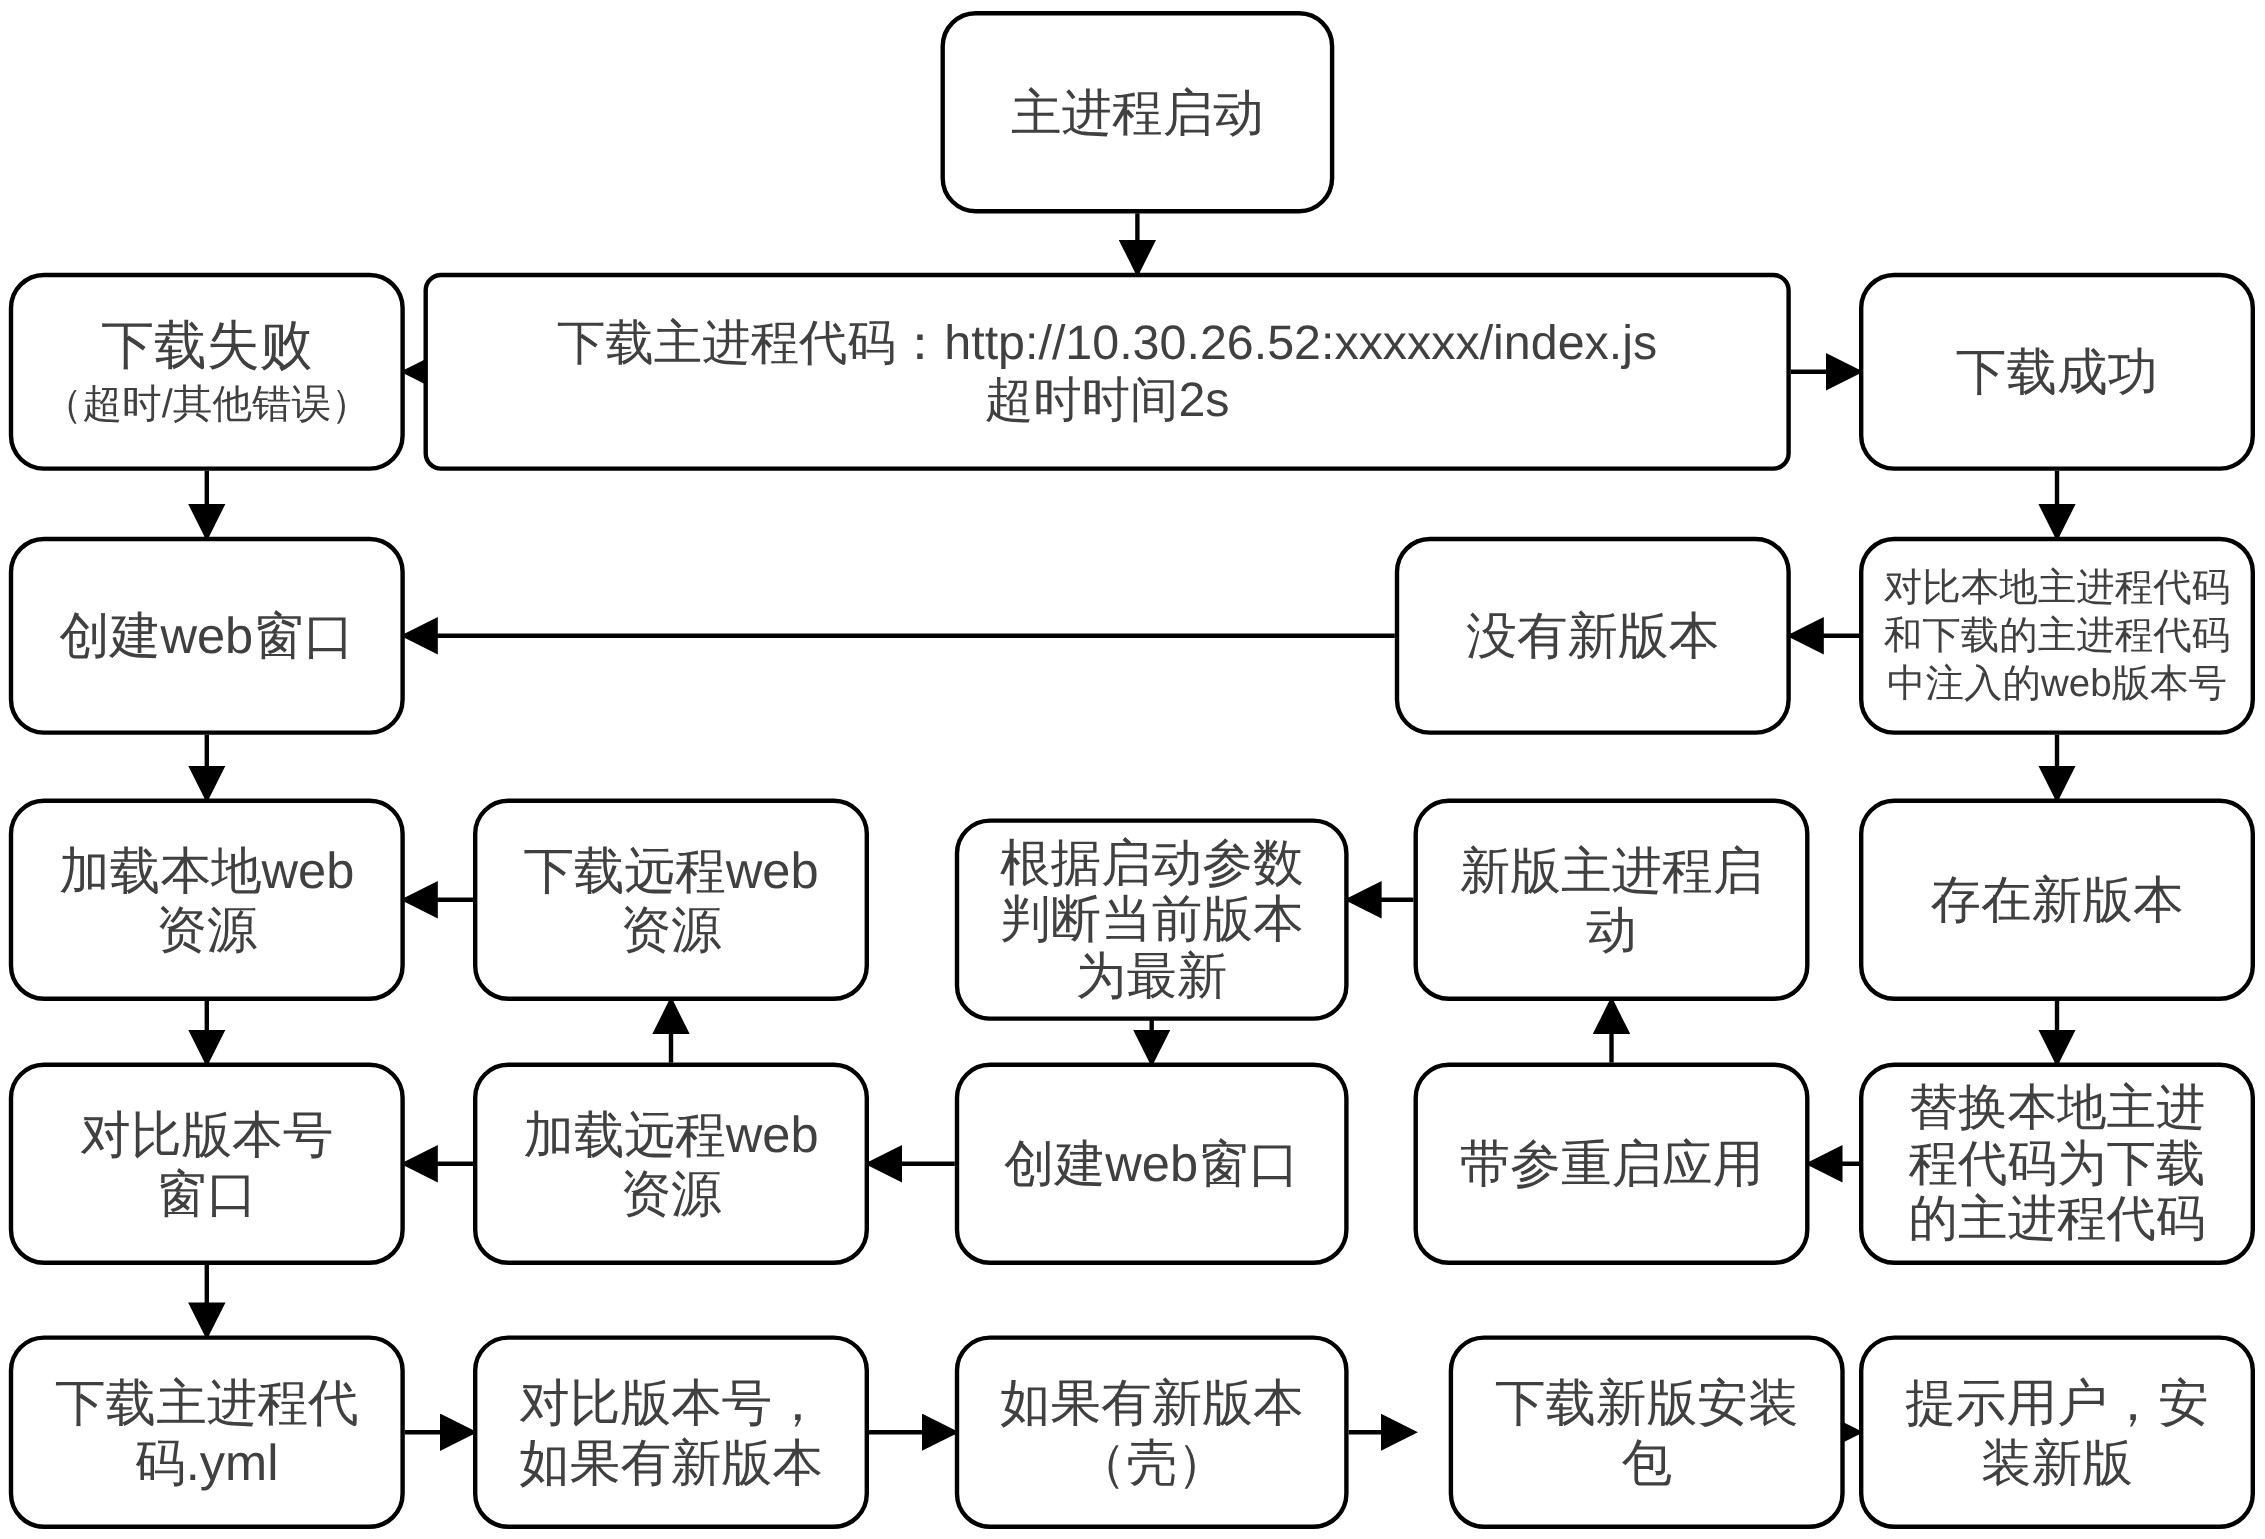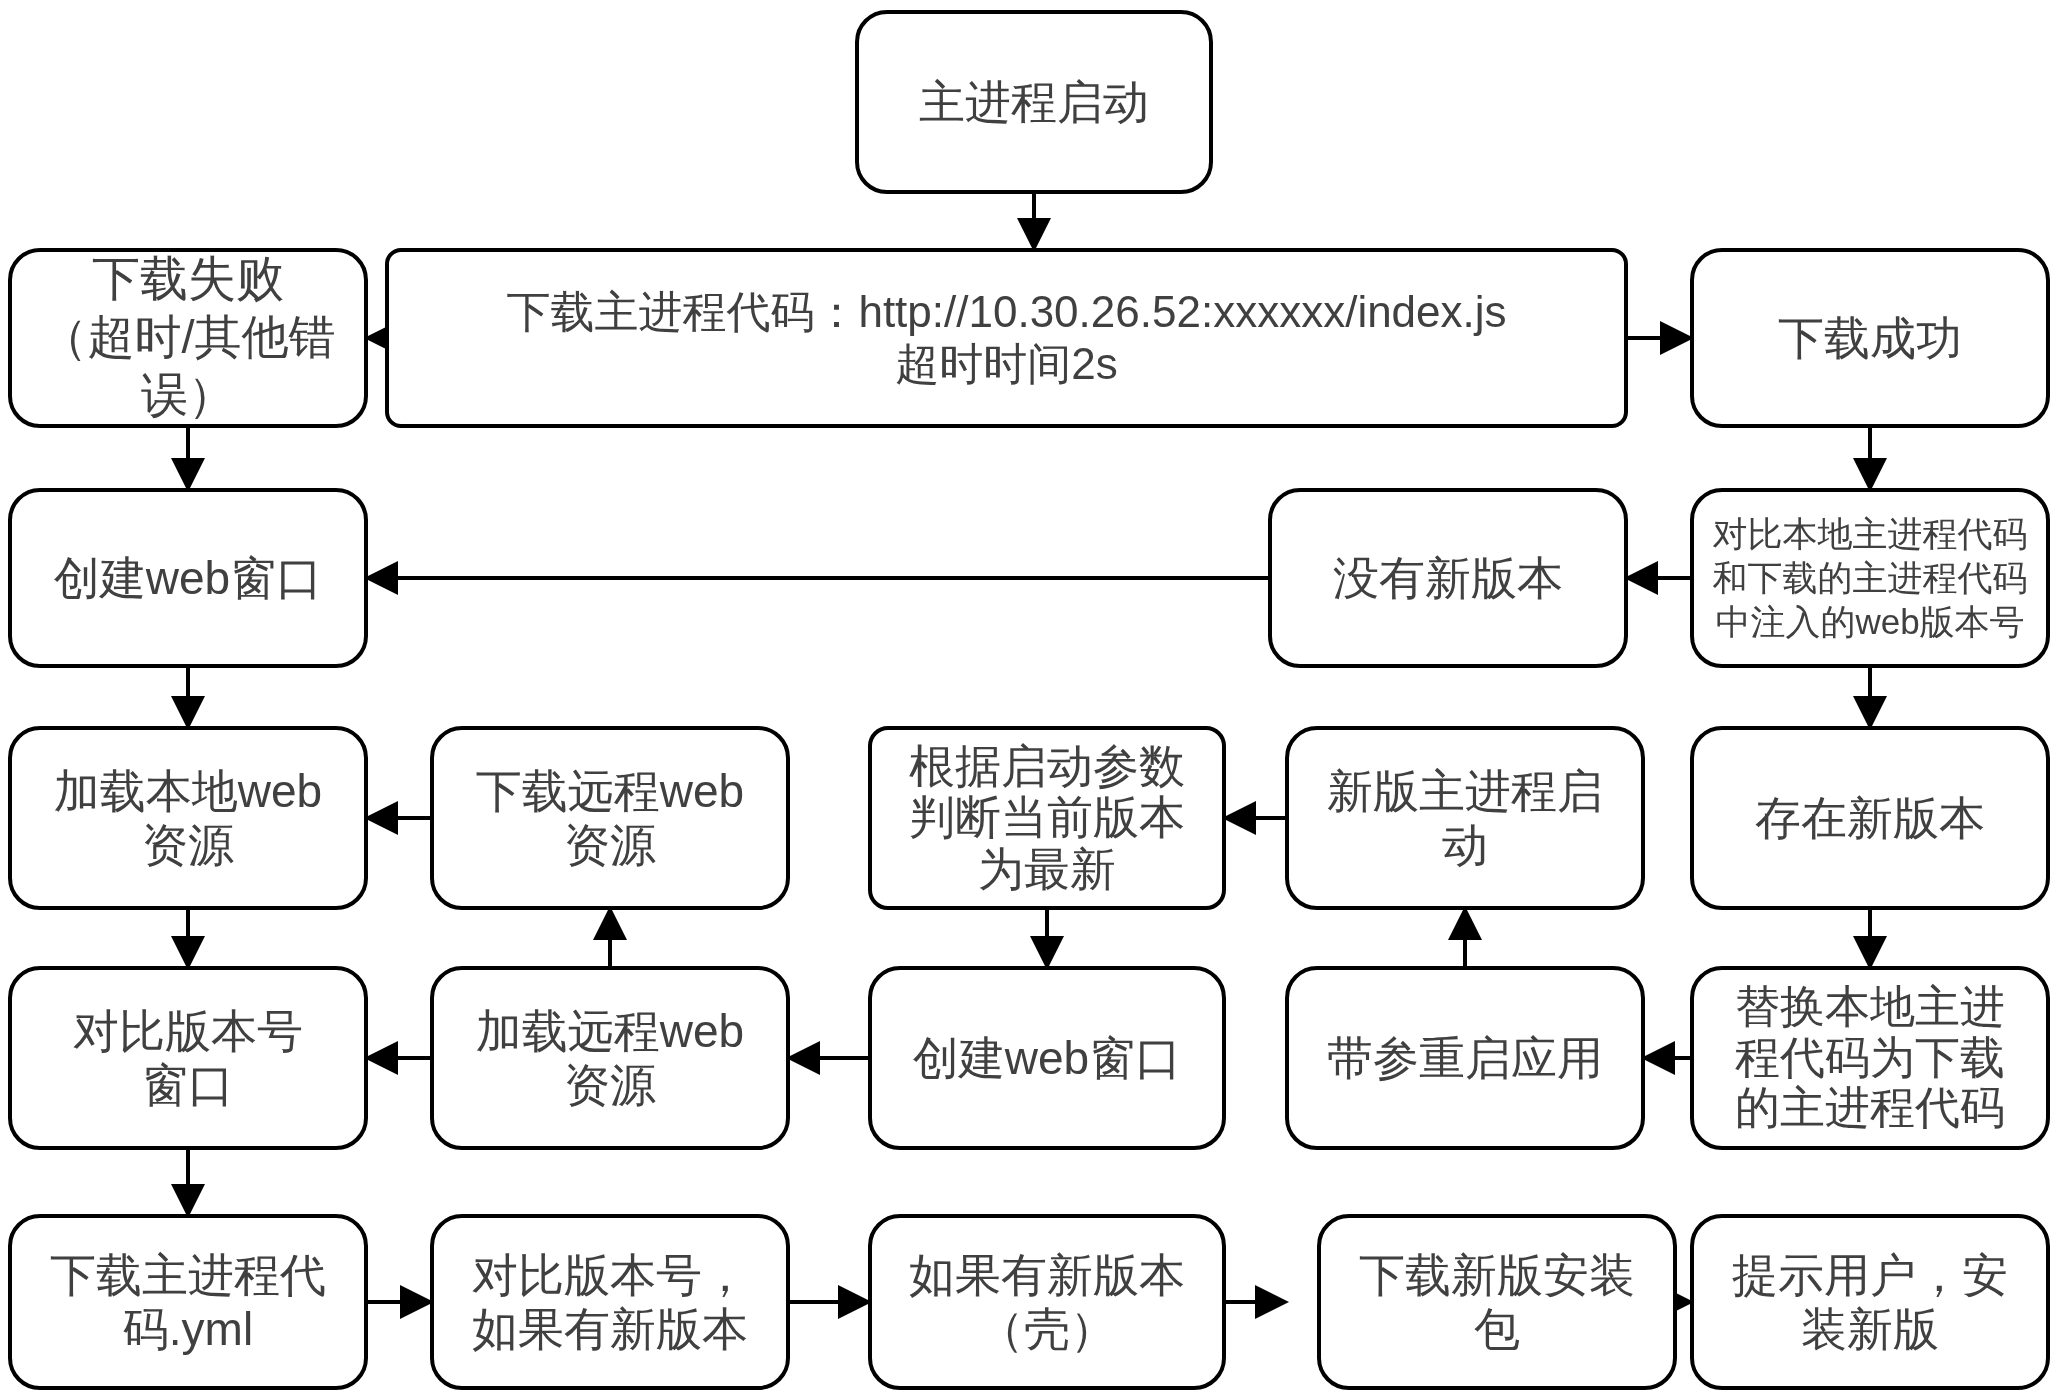--- a/index.html
+++ b/index.html
@@ -23,21 +23,21 @@
     align-items:center;justify-content:center;
     text-align:center;
     color:#404040;
     font-size:46px;
     line-height:1.18;
     white-space:pre-line;
     padding:4px 10px;
   }
   #n-download_main{font-size:44px;border-radius:16px;}
   #n-download_fail{font-size:48px;}
-  #n-download_fail .sub{font-size:47px;line-height:1.25;}
+  #n-download_fail .sub{font-size:36px;line-height:1.25;}
   #n-compare_versions{font-size:35px;line-height:1.25;}
   #n-replace_code{font-size:45px;line-height:1.12;}
   #n-judge_latest{line-height:1.12;}
 </style>
 </head>
 <body>
 
 <div id="canvas">
 
   <svg id="edge-layer" viewBox="0 0 2059 1399" xmlns="http://www.w3.org/2000/svg">
@@ -91,21 +91,21 @@
   <div class="node" id="n-compare_versions" style="left: 1690px; top: 488px; width: 360px; height: 180px;">对比本地主进程代码
 和下载的主进程代码
 中注入的web版本号</div>
 
   <div class="node" id="n-load_local_web" style="left: 8px; top: 726px; width: 360px; height: 184px;">加载本地web
 资源</div>
 
   <div class="node" id="n-download_remote" style="left: 430px; top: 726px; width: 360px; height: 184px;">下载远程web
 资源</div>
 
-  <div class="node" id="n-judge_latest" style="left: 868px; top: 726px; width: 358px; height: 184px; border-radius: 20px;">根据启动参数
+  <div class="node" id="n-judge_latest" style="left: 868px; top: 744px; width: 358px; height: 184px;">根据启动参数
 判断当前版本
 为最新</div>
 
   <div class="node" id="n-new_main_start" style="left: 1285px; top: 726px; width: 360px; height: 184px;">新版主进程启
 动</div>
 
   <div class="node" id="n-has_new_version" style="left: 1690px; top: 726px; width: 360px; height: 184px;">存在新版本</div>
 
   <div class="node" id="n-render_page" style="left: 8px; top: 966px; width: 360px; height: 184px;">对比版本号
 窗口</div>

